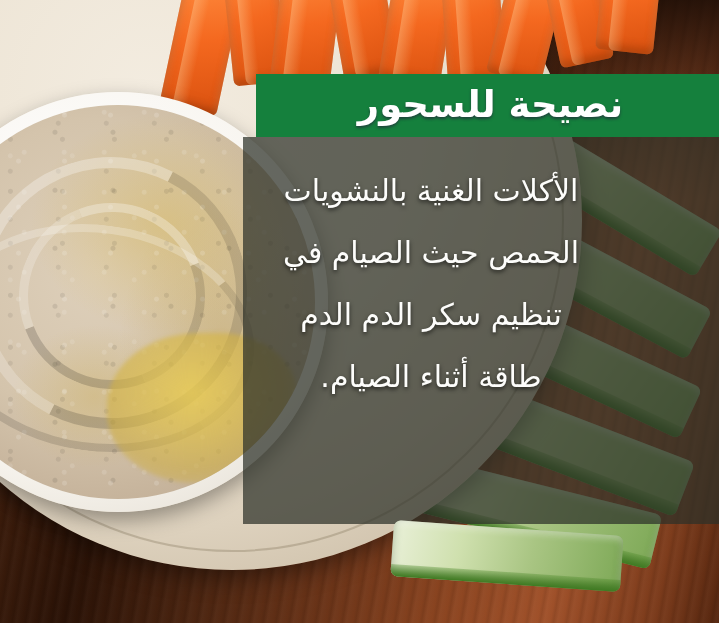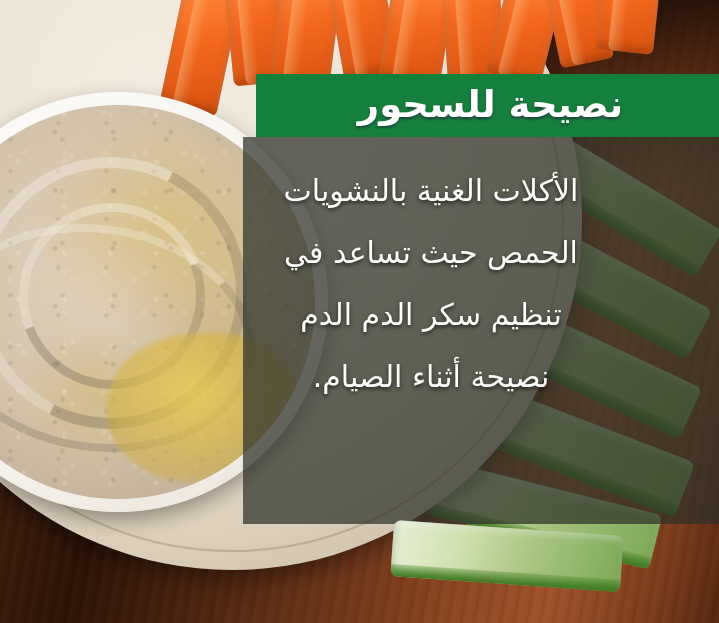--- a/index.html
+++ b/index.html
@@ -258,18 +258,18 @@
   </div>
 
   <div class="overlay-panel"></div>
 
   <div class="title-banner">
     <span class="title-text">نصيحة للسحور</span>
   </div>
 
   <div class="body-text">
     <span class="body-line">الأكلات الغنية بالنشويات</span>
-    <span class="body-line">الحمص حيث تساعد في</span>
+    <span class="body-line">الحمص حيث الصيام في</span>
     <span class="body-line">تنظيم سكر الدم الدم</span>
-    <span class="body-line">نصيحة أثناء الصيام.</span>
+    <span class="body-line">طاقة أثناء الصيام.</span>
   </div>
 
 </div>
 
 </body></html>

